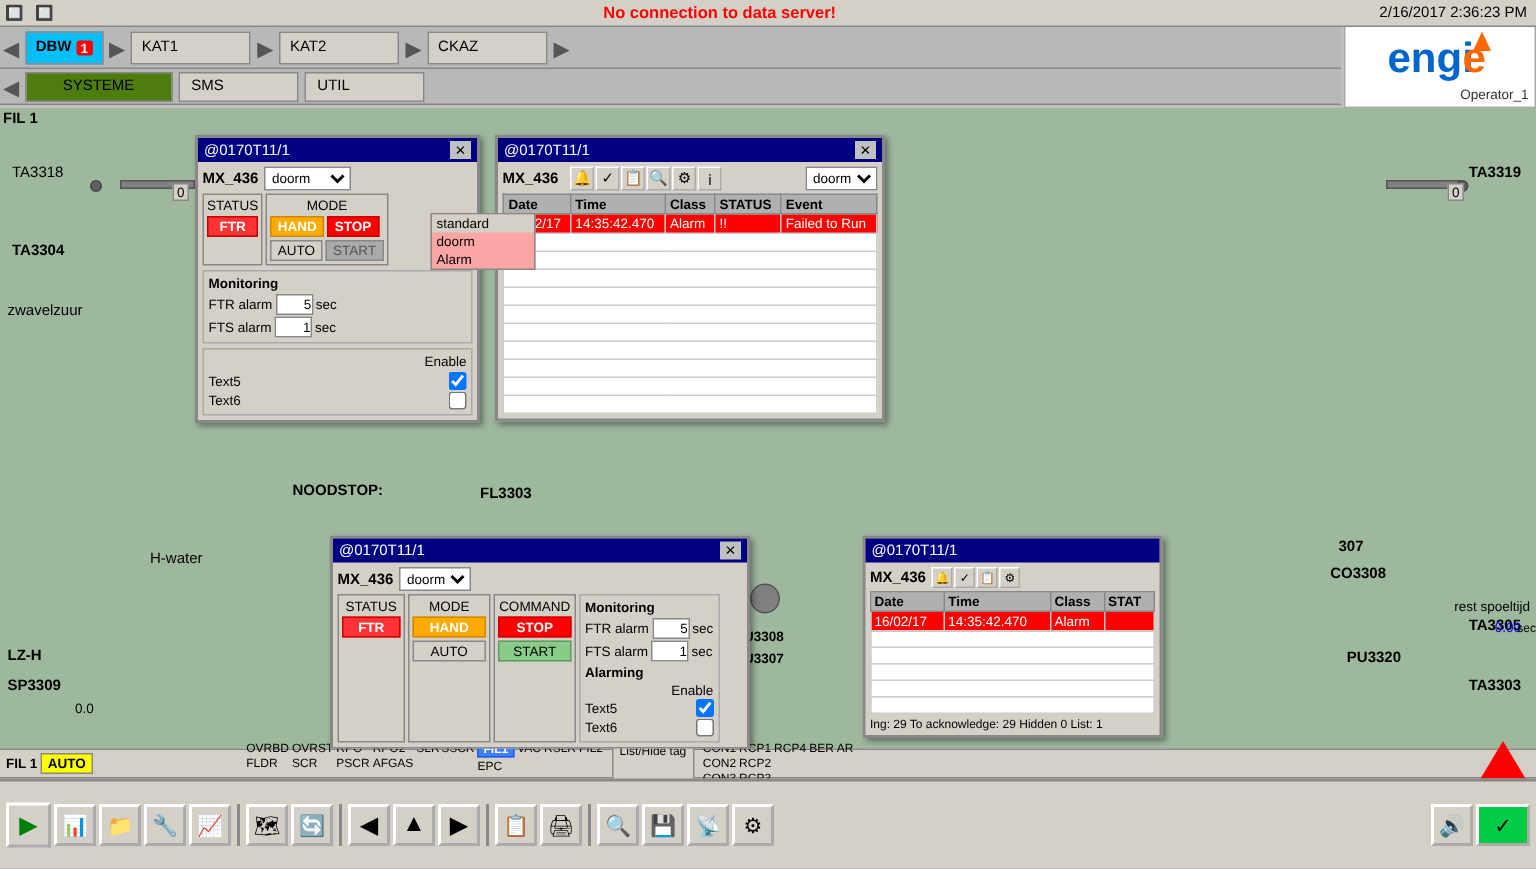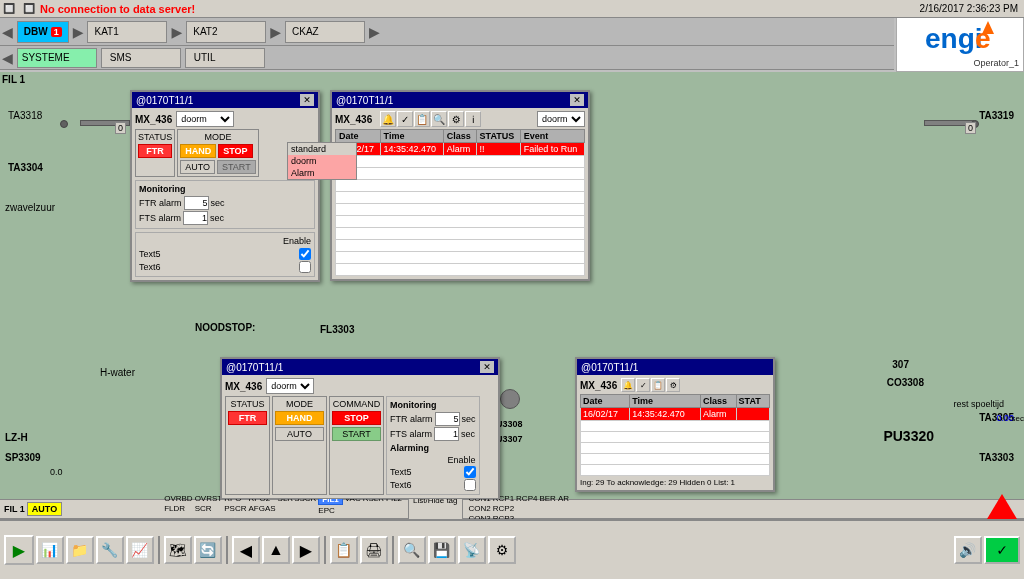--- a/index.html
+++ b/index.html
@@ -5,21 +5,21 @@
     * { box-sizing: border-box; margin: 0; padding: 0; }
     body { font-family: Arial, sans-serif; font-size: 10px; background: #c0c0c0; width: 1024px; height: 579px; overflow: hidden; position: relative; }
     .nav-arrow { color: #555; font-size: 14px; margin: 0 2px; cursor: pointer; }
   </style>
 </head>
 <body>
 
 <div style="position:absolute;top:0;left:0;right:0;height:18px;background:#d4d0c8;border-bottom:1px solid #888;display:flex;align-items:center;z-index:100;">
   <span style="width:20px;text-align:center;">🔲</span>
   <span style="width:20px;text-align:center;">🔲</span>
-  <div style="flex:1;color:red;font-weight:bold;font-size:11px;">No connection to data server!</div>
+  <div style="flex:1;text-align:center;color:red;font-weight:bold;font-size:11px;">No connection to data server!</div>
   <div style="font-size:10px;margin-right:6px;">2/16/2017 2:36:23 PM</div>
 </div>
 
 <div style="position:absolute;top:18px;left:0;right:130px;height:28px;background:#b8b8b8;display:flex;align-items:center;border-bottom:1px solid #888;">
   <span class="nav-arrow">◀</span>
 
   <div style="background:#00bfff;border:1px solid #888;margin:2px;padding:2px 6px;height:22px;display:flex;align-items:center;cursor:pointer;font-weight:bold;">
     <span>DBW</span>
     <span style="background:red;color:white;font-size:9px;padding:0 3px;margin-left:3px;border-radius:2px;">1</span>
   </div>
@@ -41,21 +41,21 @@
   <div style="background:#d4d0c8;border:1px solid #888;margin:2px;padding:2px 6px;height:22px;display:flex;align-items:center;cursor:pointer;min-width:80px;">
     <span>CKAZ</span>
   </div>
 
   <span class="nav-arrow">▶</span>
 </div>
 
 <div style="position:absolute;top:46px;left:0;right:130px;height:24px;background:#b8b8b8;display:flex;align-items:center;border-bottom:1px solid #888;">
   <span class="nav-arrow">◀</span>
 
-  <div style="background:#86efac;border:1px solid #888;margin:2px;padding:1px 4px;height:20px;display:flex;align-items:center;cursor:pointer;min-width:80px;">
+  <div style="background:#4d7c0f;border:1px solid #888;margin:2px;padding:1px 24px;height:20px;display:flex;align-items:center;cursor:pointer;min-width:80px;">
     <span>SYSTEME</span>
   </div>
 
   <div style="background:#d4d0c8;border:1px solid #888;margin:2px;padding:1px 8px;height:20px;display:flex;align-items:center;cursor:pointer;min-width:80px;">
     <span>SMS</span>
   </div>
 
   <div style="background:#d4d0c8;border:1px solid #888;margin:2px;padding:1px 8px;height:20px;display:flex;align-items:center;cursor:pointer;min-width:80px;">
     <span>UTIL</span>
   </div>
@@ -105,25 +105,25 @@
   <div style="position:absolute;top:380px;right:10px;font-size:10px;font-weight:bold;">TA3303</div>
 
   <div style="position:absolute;bottom:70px;left:240px;font-size:9px;font-weight:bold;">PU3306</div>
 
   <div style="position:absolute;bottom:55px;left:240px;font-size:9px;font-weight:bold;">PU3307</div>
 
   <div style="position:absolute;bottom:70px;left:490px;font-size:9px;font-weight:bold;">PU3308</div>
 
   <div style="position:absolute;bottom:55px;left:490px;font-size:9px;font-weight:bold;">PU3307</div>
 
-  <div style="position:absolute;bottom:55px;right:90px;font-size:14px;font-weight:bold;">PU3320</div>
+  <div style="position:absolute;bottom:55px;right:90px;font-size:10px;font-weight:bold;">PU3320</div>
 
   <div style="position:absolute;bottom:90px;left:310px;font-size:9px;">proceswater</div>
 
-  <div style="position:absolute;bottom:90px;right:20px;font-size:9px;">rest spoeltijd</div>
+  <div style="position:absolute;bottom:90px;right:4px;font-size:9px;">rest spoeltijd</div>
   <div style="position:absolute;bottom:76px;right:10px;font-size:9px;color:#0000ff;">0.00</div>
   <div style="position:absolute;bottom:76px;right:0px;font-size:8px;">sec</div>
 
   <div style="position:absolute;top:395px;left:50px;font-size:9px;">0.0</div>
 
   <div style="position:absolute;top:18px;left:130px;width:190px;background:#d4d0c8;border:2px solid #888;box-shadow:2px 2px 4px rgba(0,0,0,0.4);z-index:10;">
     <div style="background:#000080;color:white;height:16px;display:flex;align-items:center;padding:0 4px;font-size:10px;">
       <span>@0170T11/1</span>
       <span style="margin-left:auto;background:#c0c0c0;color:#000;width:14px;height:12px;display:flex;align-items:center;justify-content:center;cursor:pointer;font-size:9px;">✕</span>
     </div>

